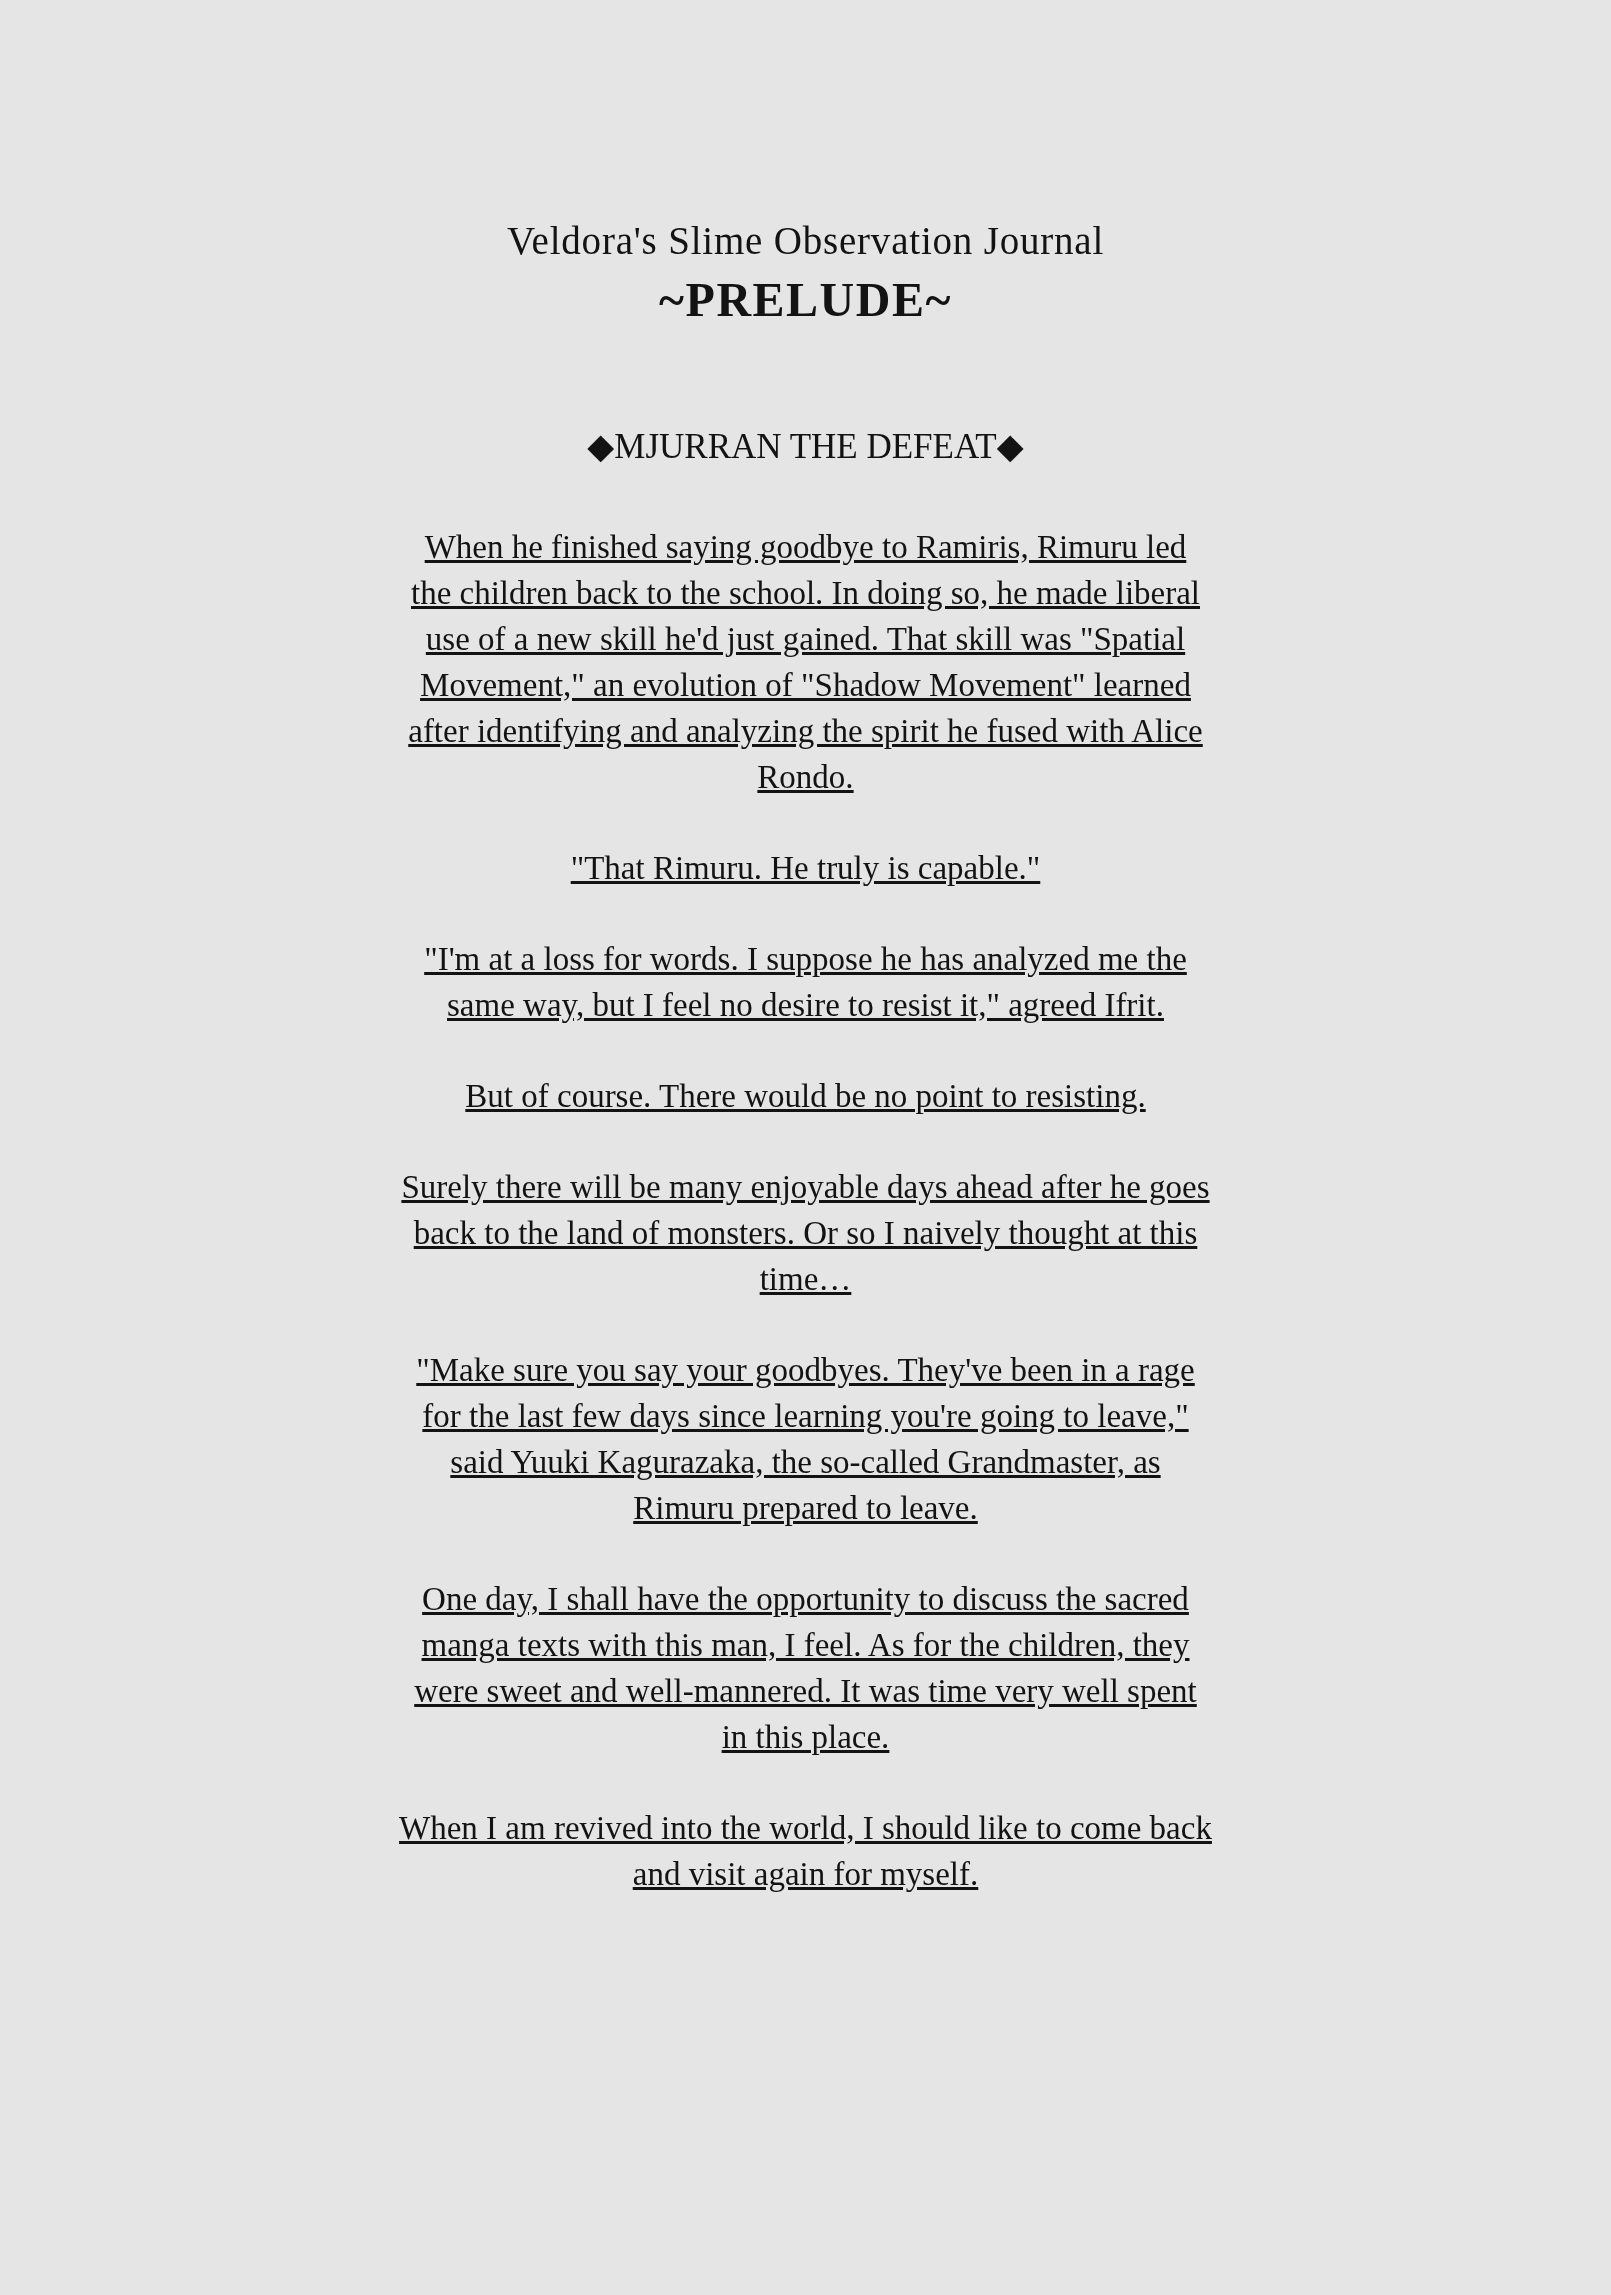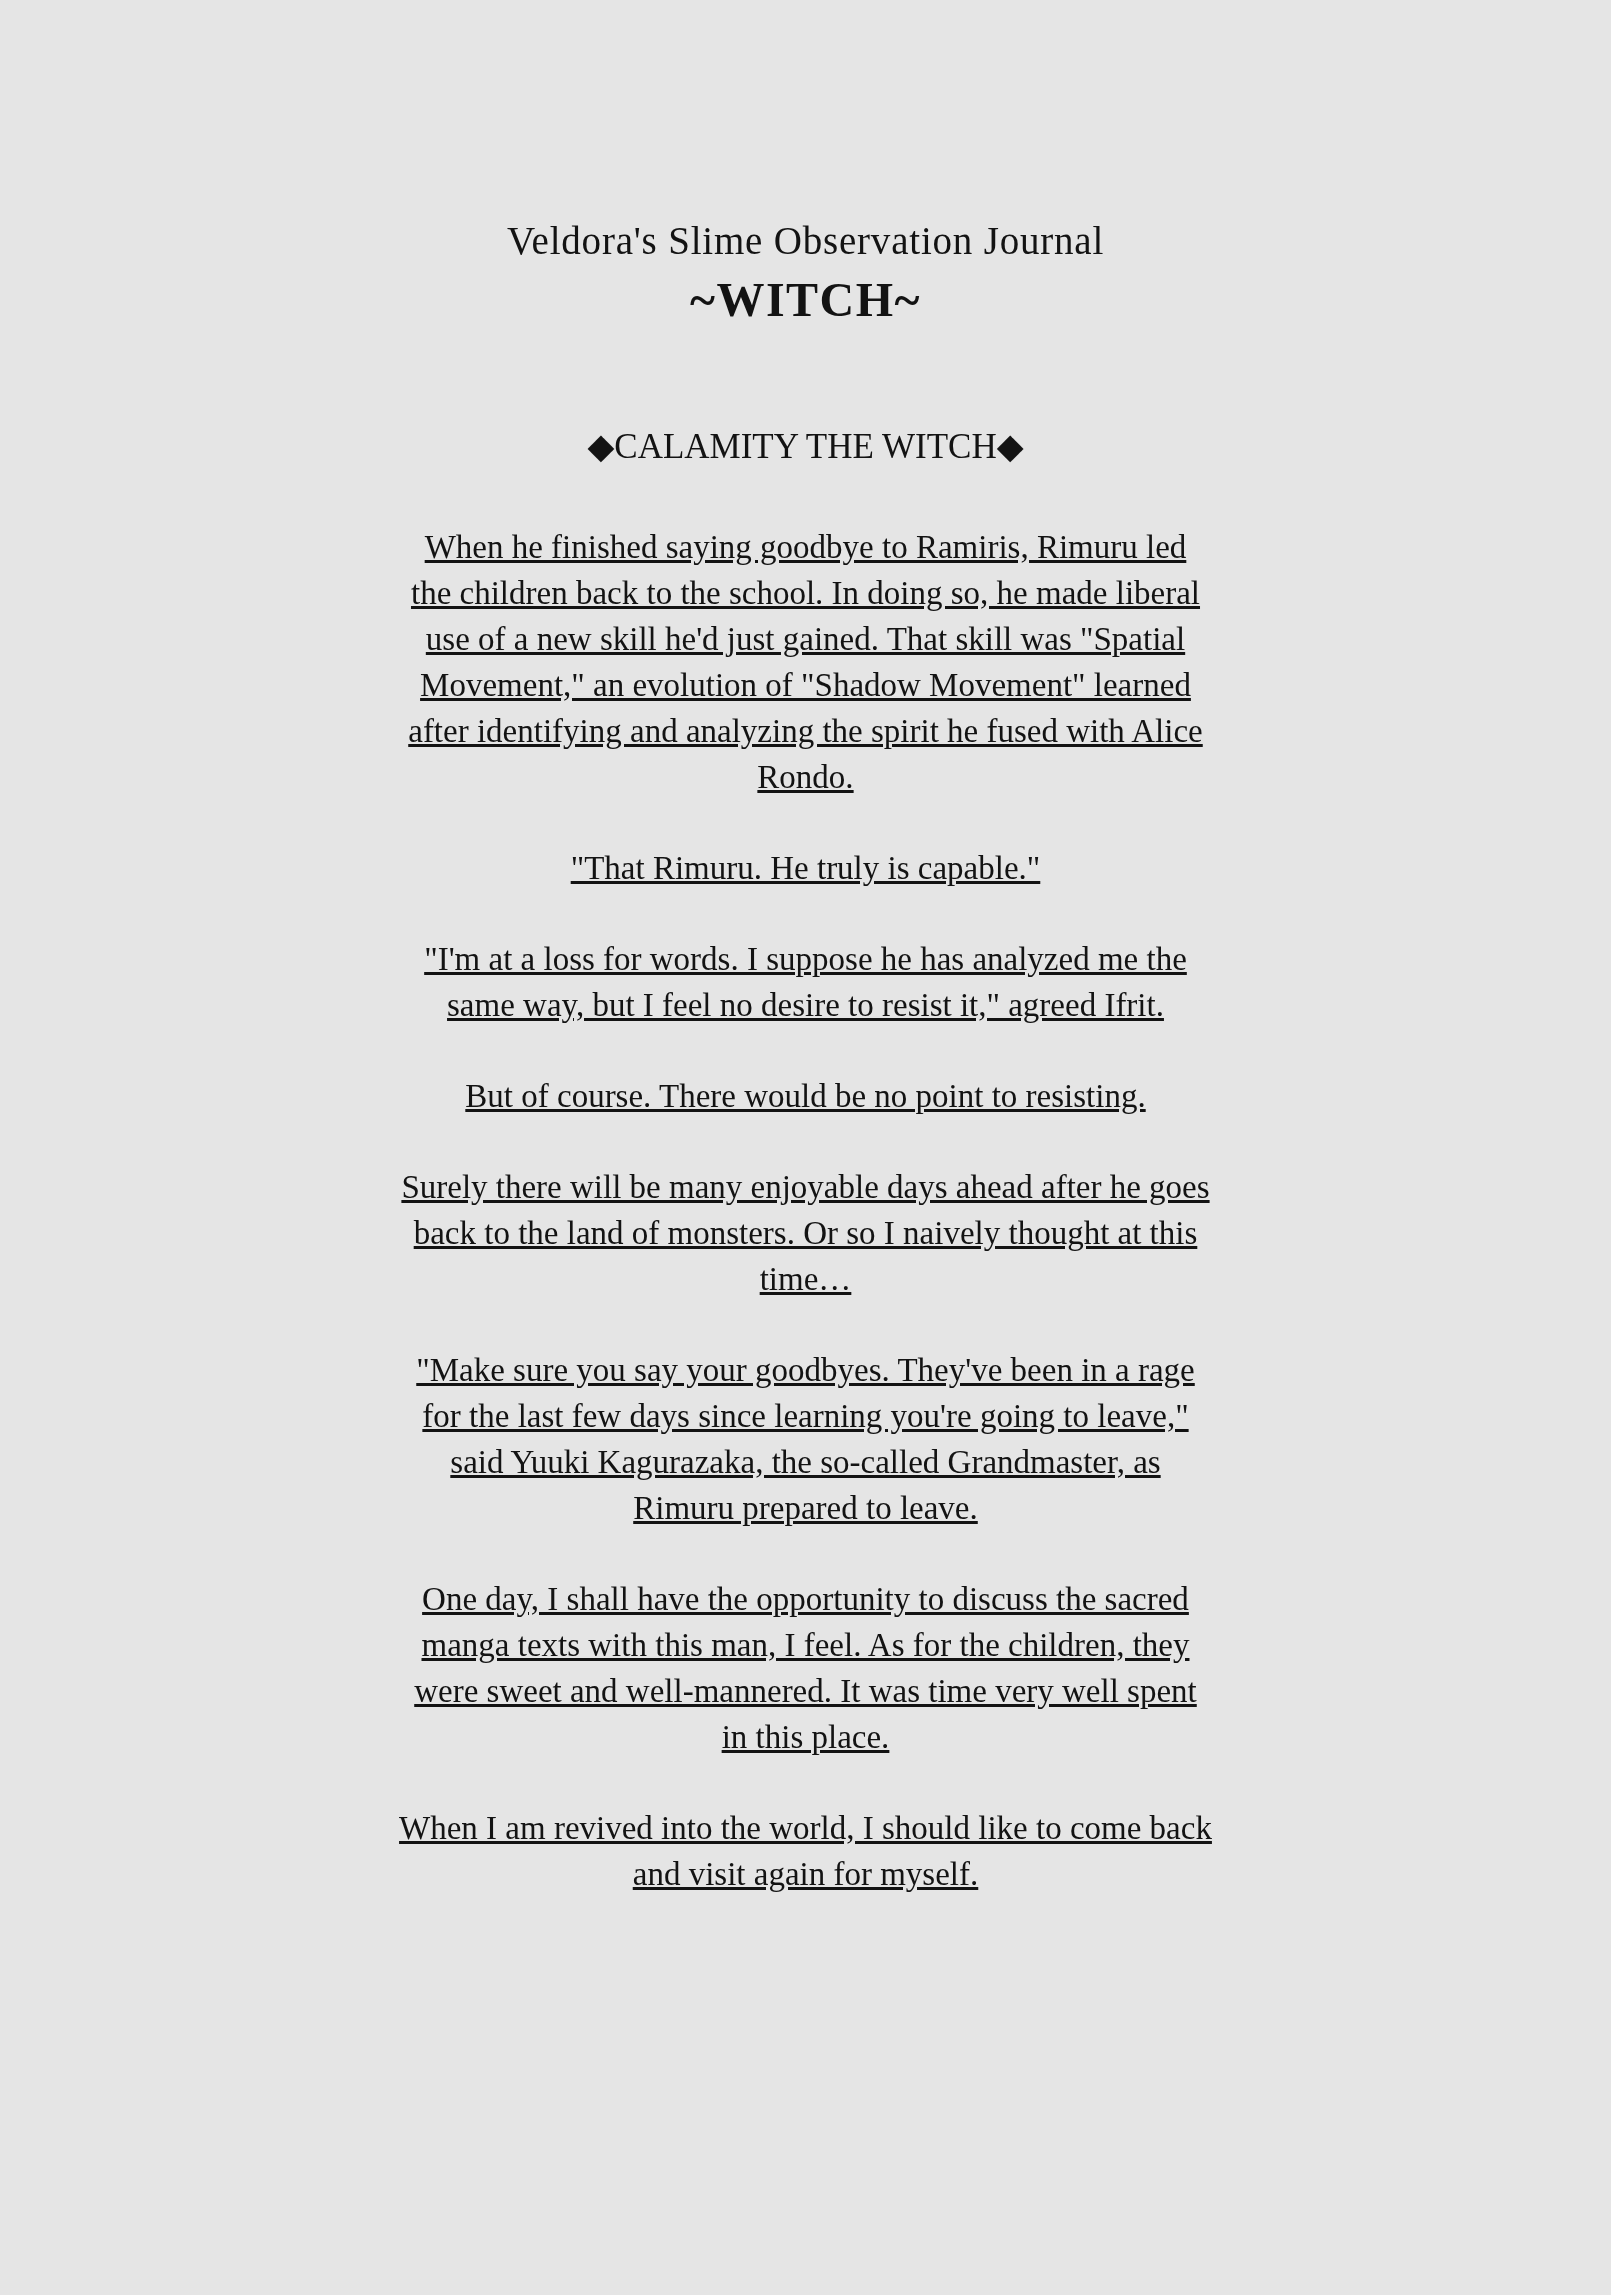--- a/index.html
+++ b/index.html
@@ -56,23 +56,23 @@
   }
 </style>
 </head>
 <body>
 
 <div class="page">
   <div class="content">
 
     <div class="book-title">Veldora's Slime Observation Journal</div>
 
-    <div class="book-subtitle">~WITCH~</div>
+    <div class="book-subtitle">~PRELUDE~</div>
 
-    <div class="heading">◆CALAMITY THE WITCH◆</div>
+    <div class="heading">◆MJURRAN THE DEFEAT◆</div>
 
     <div class="para">When he finished saying goodbye to Ramiris, Rimuru led
 the children back to the school. In doing so, he made liberal
 use of a new skill he'd just gained. That skill was "Spatial
 Movement," an evolution of "Shadow Movement" learned
 after identifying and analyzing the spirit he fused with Alice
 Rondo.</div>
 
     <div class="para">"That Rimuru. He truly is capable."</div>
 

